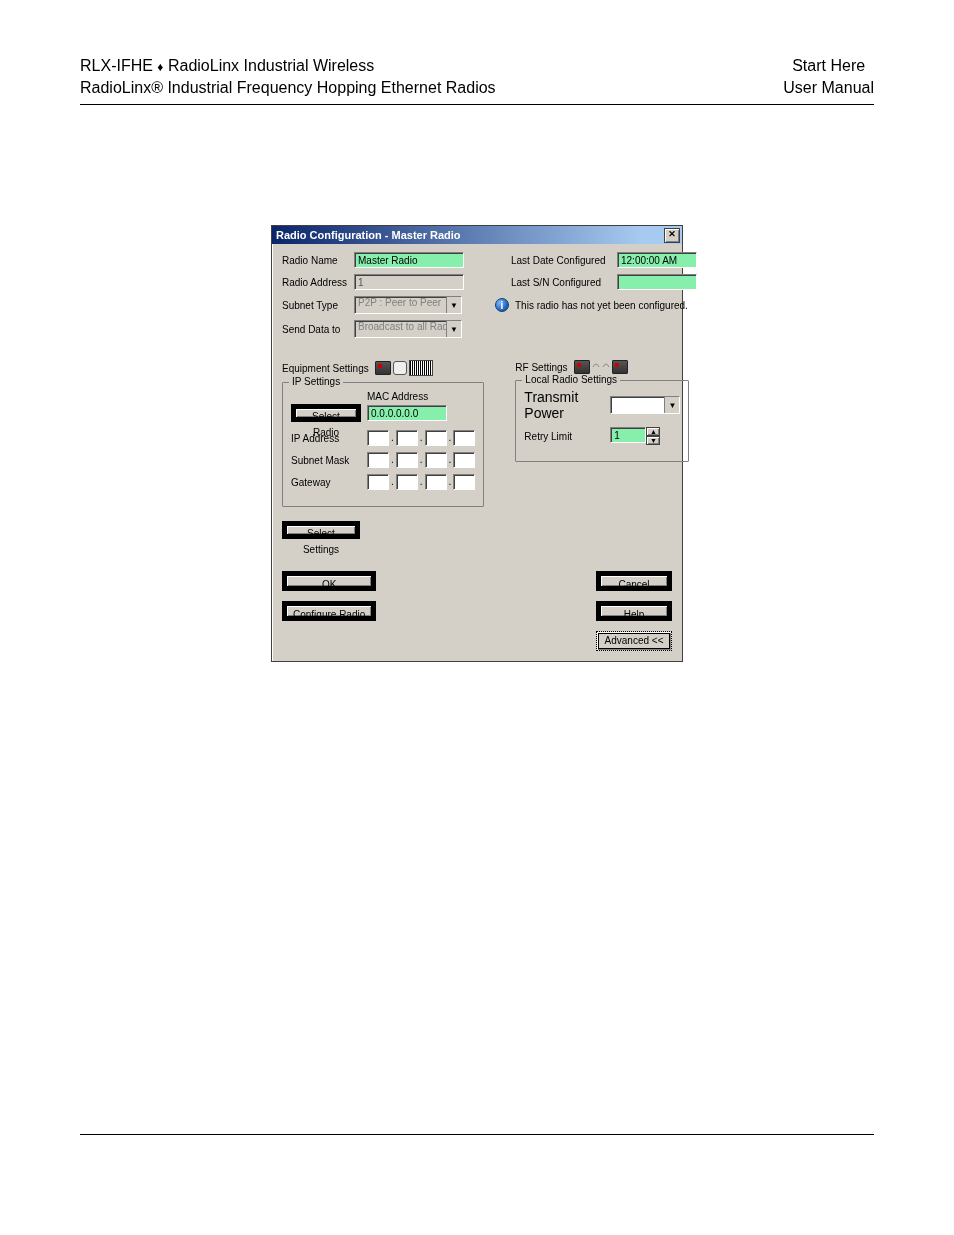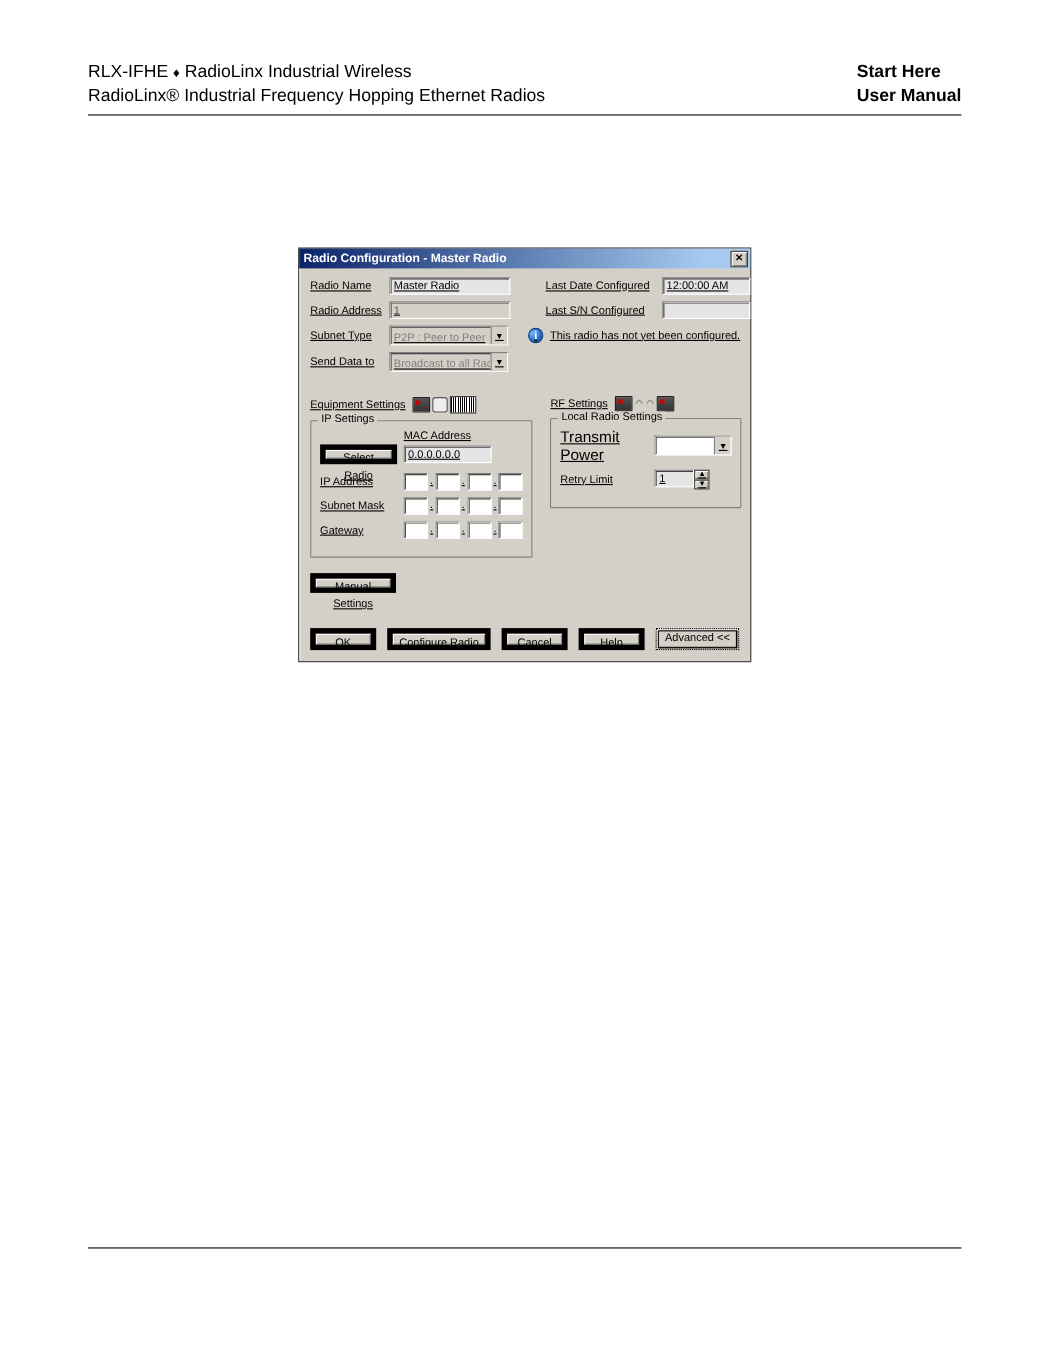--- a/index.html
+++ b/index.html
@@ -20,21 +20,21 @@
   .header {
     display: flex;
     justify-content: space-between;
     font-size: 16px;
     line-height: 1.35;
     border-bottom: 1px solid #000;
     padding-bottom: 6px;
     margin-bottom: 120px;
   }
   .header .left { text-align: left; }
-  .header .right { text-align: left; font-weight: bold; }
+  .header .right { text-align: center; }
   .diamond { font-size: 12px; vertical-align: middle; }
 
   
   .dialog {
     width: 410px;
     margin: 0 auto;
     background: #d4d0c8;
     border: 1px solid #404040;
     box-shadow: 1px 1px 0 #fff inset;
     font-family: Tahoma, Arial, sans-serif;
@@ -69,46 +69,45 @@
     padding: 8px 10px 10px 10px;
   }
   .row {
     display: flex;
     align-items: center;
     margin-bottom: 6px;
     gap: 6px;
   }
   .columns {
     display: flex;
-    gap: 16px;
-    text-decoration: underline;
+    gap: 31px;
   }
   .col { flex: 1; }
   .lbl {
     width: 66px;
     flex: 0 0 66px;
     font-size: 10px;
     color: #000;
   }
   .lbl2 { font-size: 10px; color:#000; width: 100px; flex:0 0 100px;padding-left:16px; }
   input.tb, .tb {
     height: 16px;
     border: 1px solid #808080;
     border-right-color: #fff;
     border-bottom-color: #fff;
     box-shadow: 1px 1px 0 #404040 inset;
-    background: #e5e5e5;
+    background: #86efac;
     font-size: 10px;
     padding: 0 3px;
     box-sizing: border-box;
   }
   .tb.readonly { background: #d4d0c8; color: #555; }
   .select {
     display: flex;
-    align-items: flex-end;
+    align-items: flex-start;
     height: 18px;
     width: 108px;
     border: 1px solid #808080;
     border-right-color: #fff;
     border-bottom-color: #fff;
     box-shadow: 1px 1px 0 #404040 inset;
     background: #fff;
     box-sizing: border-box;
     color: #666;
     font-size: 10px;
@@ -202,21 +201,21 @@
     border: 1px solid #0b3d7a;
     box-sizing: border-box;
     flex: 0 0 14px;
   }
   .status-row { display:flex; gap:6px; align-items:center; margin-top:8px; }
   .status-msg { font-size:10px; }
 
   .bottom-bar {
     display:flex; justify-content:space-between; margin-top: 32px;
   }
-  .bottom-bar .group { display:flex; gap:10px; }
+  .bottom-bar .group { display:flex; gap:10px;flex-direction:column; }
 
   .spinner {
     display:flex;
   }
   .spinner .tb{ width: 36px; }
   .spinner .arrows{
     display:flex; flex-direction:column; width:14px;
   }
   .spinner .arrows .a{
     flex:1; background:#d4d0c8; border:1px solid #404040;
@@ -355,21 +354,21 @@
                   <input class="seg" style="">
                   <span class="dot">.</span>
                   <input class="seg" style="">
                   <span class="dot">.</span>
                   <input class="seg" style="">
               </div>
             </div>
           </div>
 
           <div style="margin-top:14px">
-            <div class="btn sm" style="width:78px">Manual Settings</div>
+            <div class="btn sm" style="width:78px">Select Settings</div>
           </div>
         </div>
 
         <div class="col">
           <div class="section-head">
             <span>RF Settings</span>
             <div class="mini-icons">
               <div class="ic"></div>
               <div class="rfwave">
                 <svg viewBox="0 0 18 14">

